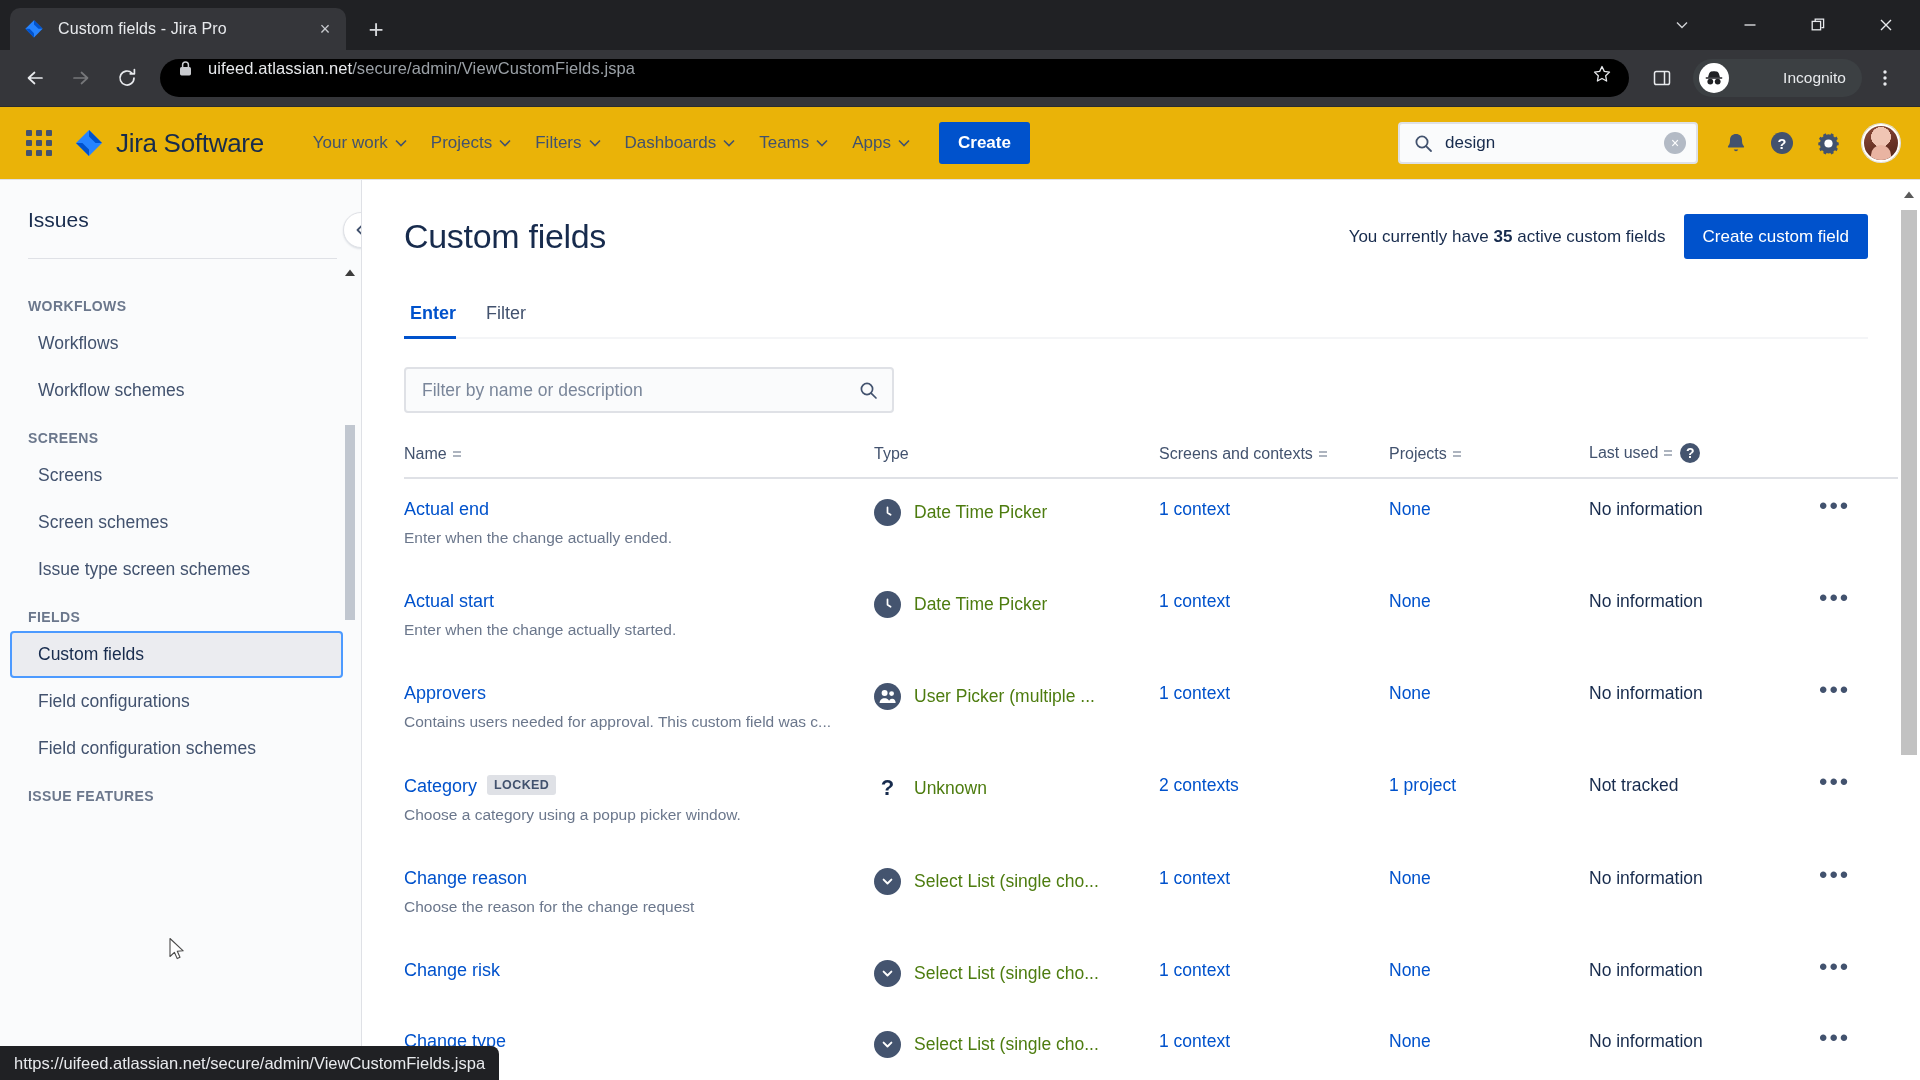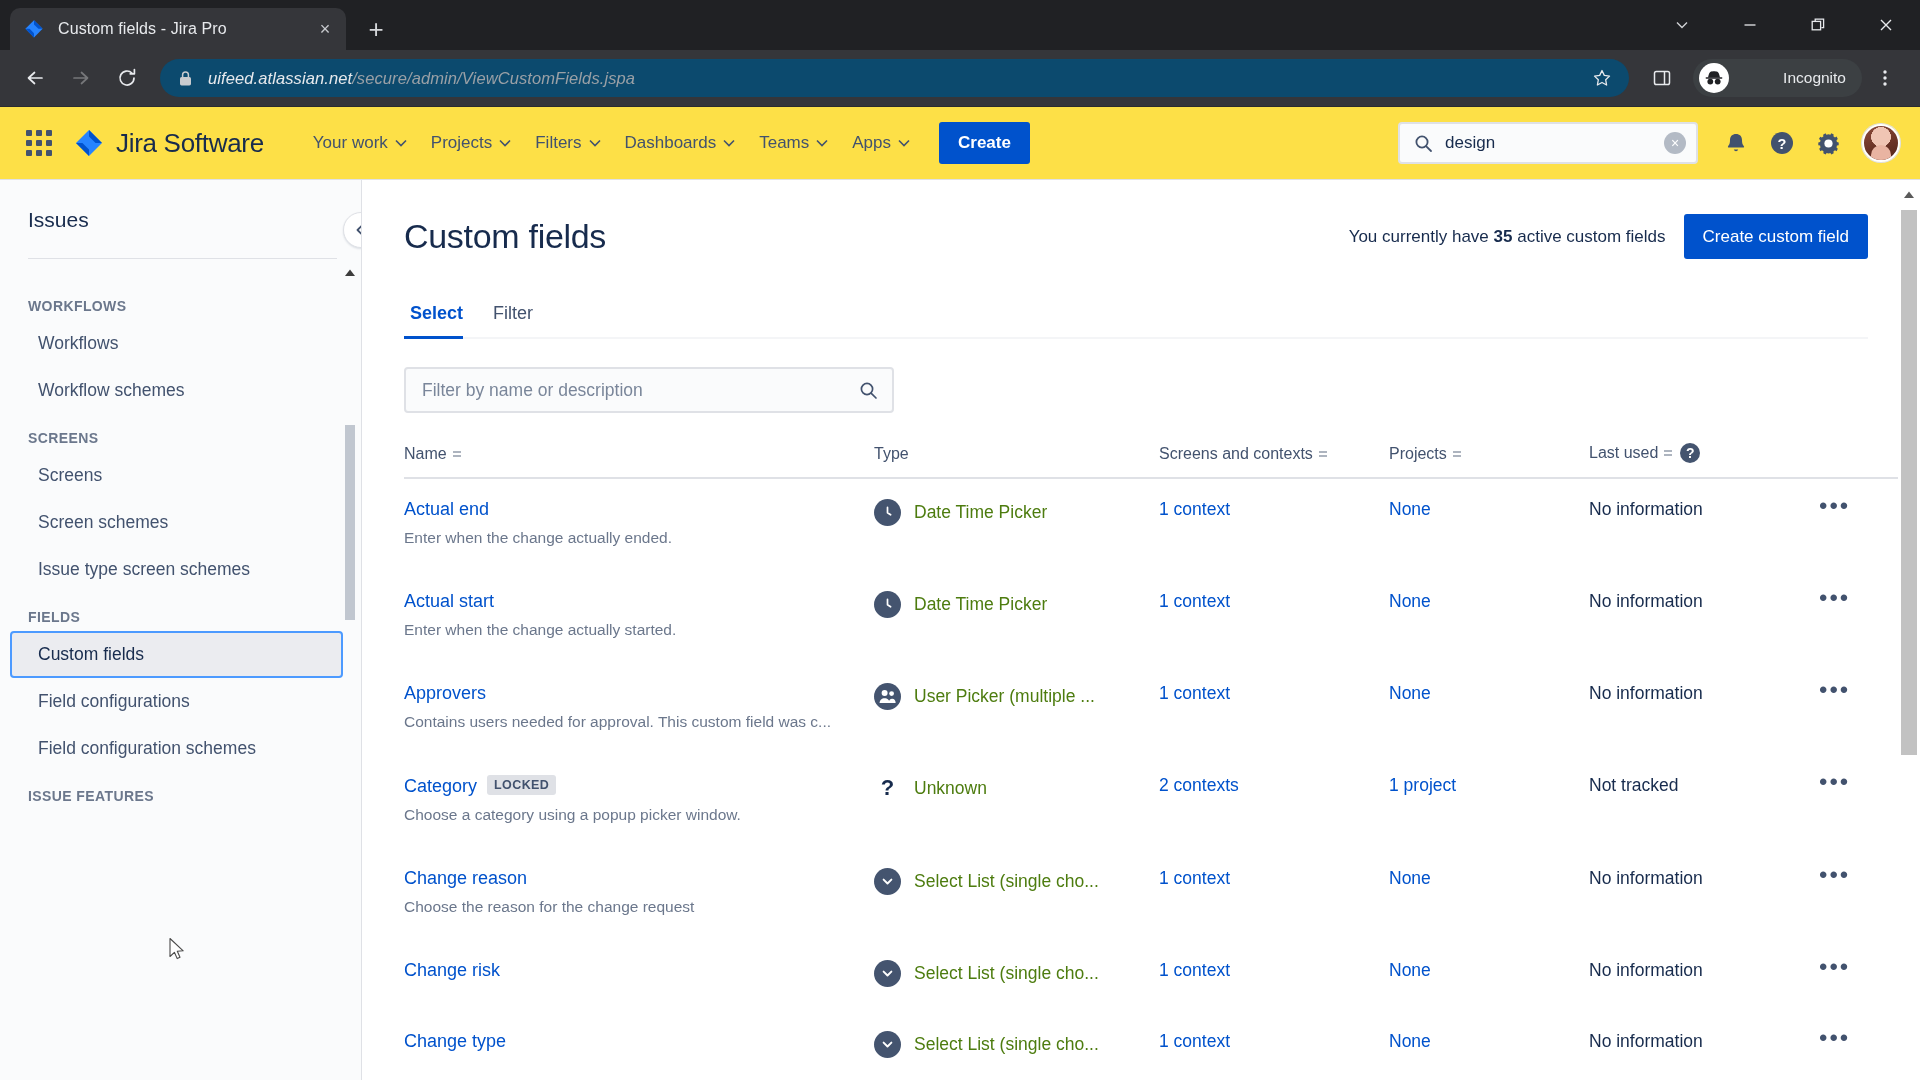--- a/index.html
+++ b/index.html
@@ -56,23 +56,23 @@
     display:flex; align-items:center; padding: 0 14px;
     border-bottom: 1px solid #2b2c2f;
   }
   .nav-btn {
     width: 42px; height: 42px; border-radius: 50%;
     display:flex; align-items:center; justify-content:center;
     color:#e8eaed; margin-right: 4px;
   }
   .nav-btn.disabled { color: #76777a; }
   .omnibox {
-    flex: 1; height: 38px; background: #0c4a6e; border-radius: 20px;
-    display:flex; align-items:center; padding: 0 8px 0 18px;
-    margin: 0 10px 0 8px; position: relative; font-style: italic;
+    flex: 1; height: 38px; background: #000000; border-radius: 20px;
+    display:flex; padding: 0 8px 0 18px;
+    margin: 0 10px 0 8px; position: relative;
   }
   .lock-icon { width: 18px; height: 18px; flex:0 0 18px; color:#c9cbcf; margin-right: 12px; display:flex; align-items:center; }
   .url { font-size: 16.5px; color:#9aa0a6; white-space: nowrap; overflow: hidden; letter-spacing: .1px;}
   .url b { color:#e8eaed; font-weight: 400; }
   .star-btn { position:absolute; right: 12px; width: 30px; height: 30px; display:flex; align-items:center; justify-content:center; color:#e8eaed; }
   .tb-icon {
     width: 42px; height: 42px; border-radius: 50%;
     display:flex; align-items:center; justify-content:center;
     color:#e8eaed; margin-left: 2px;
   }
@@ -86,21 +86,21 @@
     display:flex;align-items:center;justify-content:center; margin-right:10px;
   }
 
   
   .page {
     position: absolute; top: 107px; left: 0; right: 0; bottom: 0;
     background:#fff; overflow: hidden;
   }
 
   .jira-header {
-    height: 73px; background:#fde047; border-bottom: 1px solid #dfe1e6;
+    height: 73px; background:#eab308; border-bottom: 1px solid #dfe1e6;
     display:flex; align-items:center; padding: 0 20px 0 22px;
     position: relative;
   }
   .apps-grid { width: 34px; height: 34px; display:grid; grid-template-columns: repeat(3, 6px); grid-template-rows: repeat(3, 6px); gap: 4px; align-content:center; justify-content:center; margin-right: 18px;}
   .apps-grid i { display:block; width:6px; height:6px; background:#42526e; border-radius:1px; }
   .brand { display:flex; align-items:center; margin-right: 38px; }
   .brand-text { font-size: 26px; color:#172b4d; font-weight: 500; margin-left: 12px; letter-spacing:-.3px;}
   .nav-item {
     display:flex; align-items:center; height: 40px; padding: 0 11px;
     font-size: 17px; color:#42526e; border-radius: 3px; margin-right: 2px;
@@ -523,21 +523,21 @@
               <div class="count-text">
                 <span>You currently have</span>
                 <b>35</b>
                 <span>active custom fields</span>
               </div>
               <div class="primary-btn">Create custom field</div>
             </div>
           </div>
 
           <div class="tabs">
-            <div class="tab-item active">Select</div>
+            <div class="tab-item active">Enter</div>
             <div class="tab-item">Filter</div>
           </div>
 
           <div class="filter-box">
             <input type="text" placeholder="Filter by name or description" style="">
             <span class="s-icon" style="color:#42526e;display:flex;align-items:center;">
               <svg width="19" height="19" viewBox="0 0 19 19">
                   <circle cx="8" cy="8" r="5.6" stroke="currentColor" stroke-width="1.7" fill="none"></circle>
                   <path d="M12.3 12.3 17 17" stroke="currentColor" stroke-width="1.7" stroke-linecap="round"></path>
                 </svg>
@@ -770,14 +770,15 @@
           <span class="pg-arrow-up">
             <svg width="12" height="10" viewBox="0 0 12 10">
                 <path d="M6 1.5 11 8H1z" fill="#5a5a5a"></path>
               </svg>
           </span>
           <div class="pg-thumb"></div>
         </div>
       </div>
     </div>
 
+    <div class="status-bar">https://uifeed.atlassian.net/secure/admin/ViewCustomFields.jspa</div>
   </div>
 </div>
 
 </body></html>

